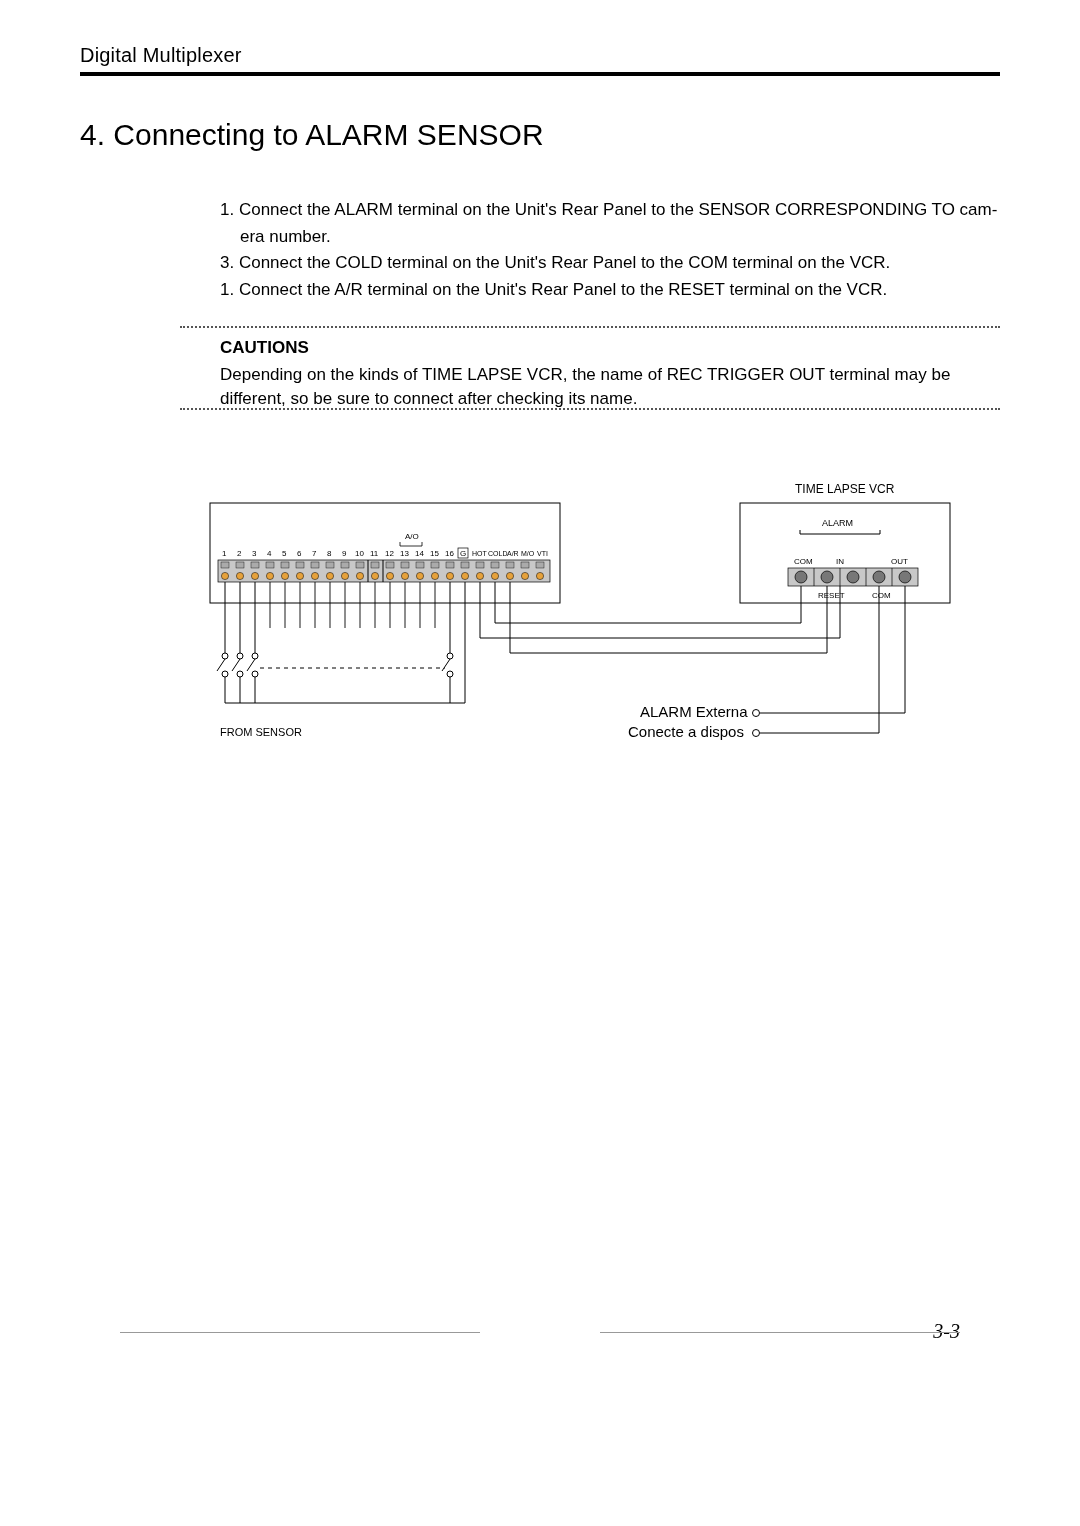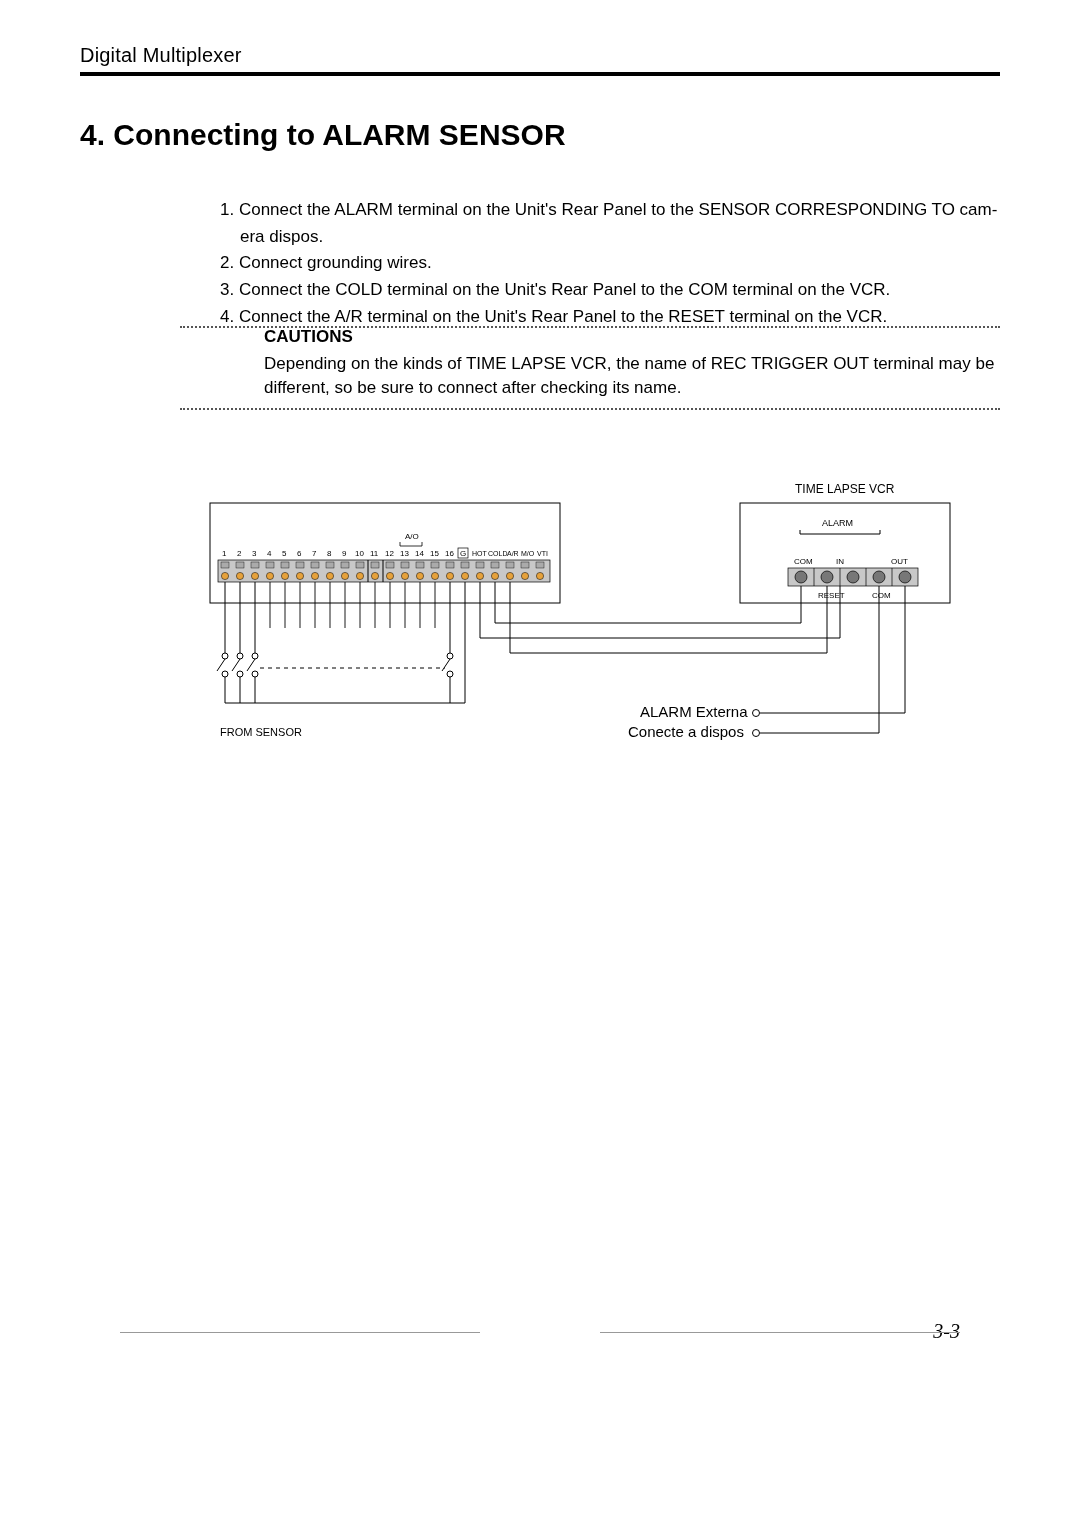--- a/index.html
+++ b/index.html
@@ -1,28 +1,28 @@
 <!DOCTYPE html>
 <html><head>
 <meta charset="utf-8">
 <style>
   * { margin: 0; padding: 0; box-sizing: border-box; }
   html, body { width: 1080px; height: 1526px; background: #fff; font-family: Arial, Helvetica, sans-serif; color: #000; }
   .page { position: relative; width: 1060px; height: 1526px; }
   .header-area { position: absolute; left: 80px; top: 44px; width: 920px; }
   .header-title { font-size: 20px; font-weight: 400; letter-spacing: 0.2px; }
   .header-rule { position: absolute; left: 80px; top: 72px; width: 920px; height: 4px; background: #000; }
-  .section-title { position: absolute; left: 80px; top: 118px; font-size: 30px; font-weight: 700; }
+  .section-title { position: absolute; left: 80px; top: 118px; font-size: 30px; font-weight: 400; }
   .steps { position: absolute; left: 220px; top: 178px; width: 780px; font-size: 17px; line-height: 1.45; margin-top: 20px; }
   .steps p { margin-bottom: 2px; }
   .step-hang { padding-left: 20px; }
   .dotted-rule { position: absolute; left: 180px; width: 820px; border-top: 2px dotted #555; height: 0; }
   .dotted-1 { top: 326px; }
   .dotted-2 { top: 408px; }
-  .cautions-block { position: absolute; left: 220px; top: 325px; width: 780px; font-size: 17px; line-height: 1.45; margin-left: 44px; }
+  .cautions-block { position: absolute; left: 220px; top: 336px; width: 780px; font-size: 17px; line-height: 1.45; }
   .cautions-title { font-weight: 700; margin-bottom: 2px; font-size: 17px; }
   .diagram { position: absolute; left: 200px; top: 468px; width: 800px; height: 400px; }
   .diagram svg { width: 100%; height: 100%; }
   .svg-label { font-family: Arial, Helvetica, sans-serif; }
   .footer { position: absolute; left: 120px; top: 1320px; width: 840px; text-align: right; }
   .footer-line { position: absolute; top: 12px; width: 360px; border-top: 1px solid #999; }
   .footer-line.left { left: 0; }
   .footer-line.right { right: 0; }
   .page-number { font-style: italic; font-size: 20px; font-family: "Times New Roman", serif; }
 </style>
@@ -32,24 +32,23 @@
 <div class="page">
   <div class="header-area">
     <div class="header-title">Digital Multiplexer</div>
   </div>
   <div class="header-rule"></div>
 
   <div class="section-title">4. Connecting to ALARM SENSOR</div>
 
   <div class="steps">
     <p>1. Connect the ALARM terminal on the Unit's Rear Panel to the SENSOR CORRESPONDING TO cam-</p>
-    <p class="step-hang">era dispos.</p>
-    <p>2. Connect grounding wires.</p>
+    <p class="step-hang">era number.</p>
     <p>3. Connect the COLD terminal on the Unit's Rear Panel to the COM terminal on the VCR.</p>
-    <p>4. Connect the A/R terminal on the Unit's Rear Panel to the RESET terminal on the VCR.</p>
+    <p>1. Connect the A/R terminal on the Unit's Rear Panel to the RESET terminal on the VCR.</p>
   </div>
 
   <div class="dotted-rule dotted-1"></div>
 
   <div class="cautions-block">
     <div class="cautions-title">CAUTIONS</div>
     <div>Depending on the kinds of TIME LAPSE VCR, the name of REC TRIGGER OUT terminal may be different, so be sure to connect after checking its name.</div>
   </div>
 
   <div class="dotted-rule dotted-2"></div>

